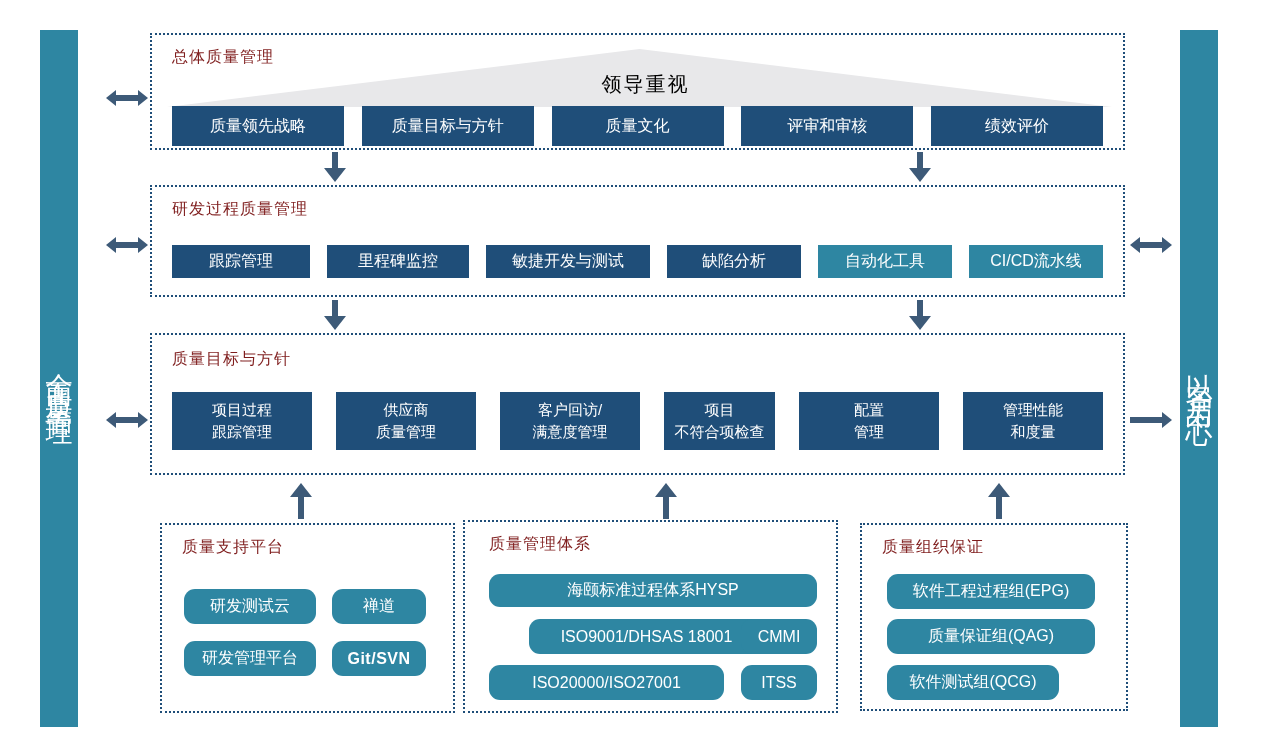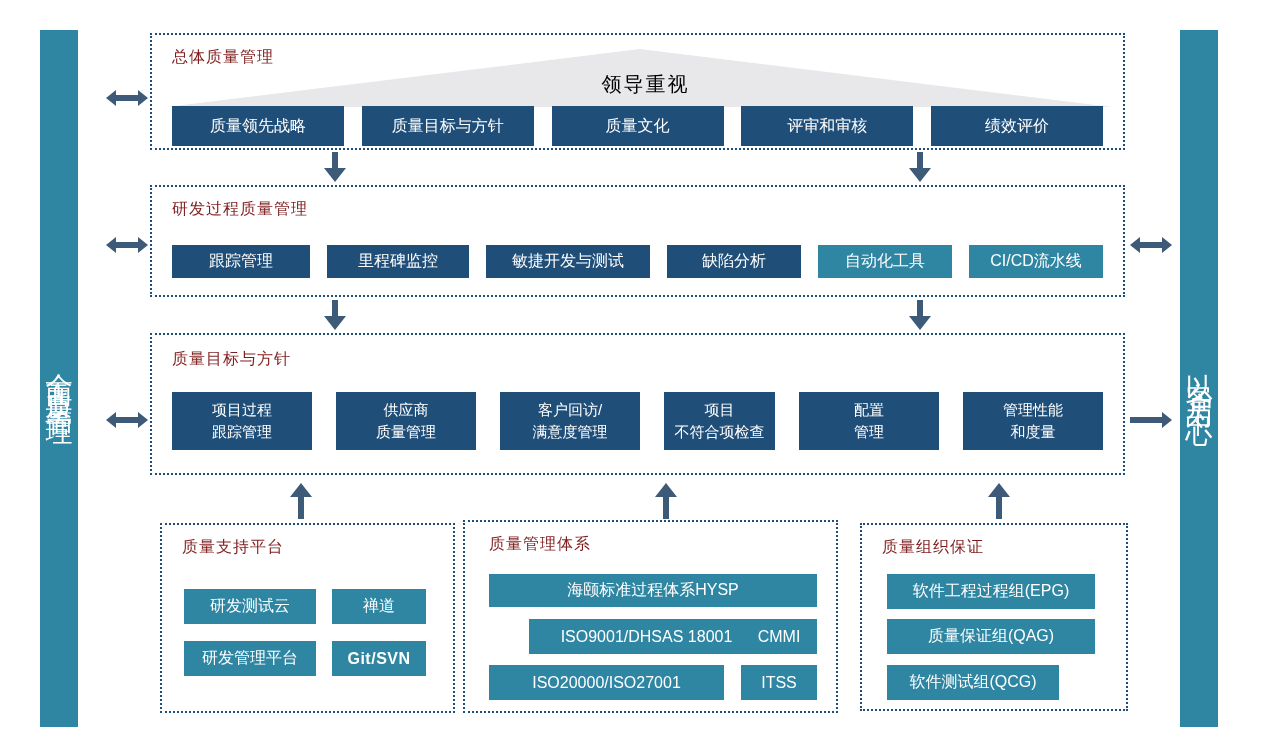--- a/index.html
+++ b/index.html
@@ -17,21 +17,21 @@
   .dotbox{position:absolute;border:2px dotted #1f4e79;background:#ffffff;box-sizing:border-box;}
   .sec-title{position:absolute;left:20px;top:12px;font-size:16px;color:#7f1d1d;letter-spacing:1px;}
 
   
   .btn{background:#1f4e79;color:#ffffff;text-align:center;font-size:16px;
        display:flex;align-items:center;justify-content:center;box-sizing:border-box;}
   .btn.teal{background:#2e86a2;}
   .btn.two-line{flex-direction:column;font-size:15px;line-height:1.45;align-items:center;}
   .btn.bold{font-weight:bold;letter-spacing:.5px;}
 
-  .abs{position:absolute;}
+  .abs{position:absolute;border-radius:11px;}
 
   
   .flex-row{position:absolute;display:flex;justify-content:space-between;}
 
   
   .triangle{position:absolute;left:15px;top:14px;width:945px;height:58px;
             background:#e8e8ea;clip-path:polygon(50% 0,100% 100%,0 100%);}
   .banner-text{position:absolute;left:16px;right:0;top:36px;text-align:center;
                font-size:20px;color:#000000;letter-spacing:2px;}
 

